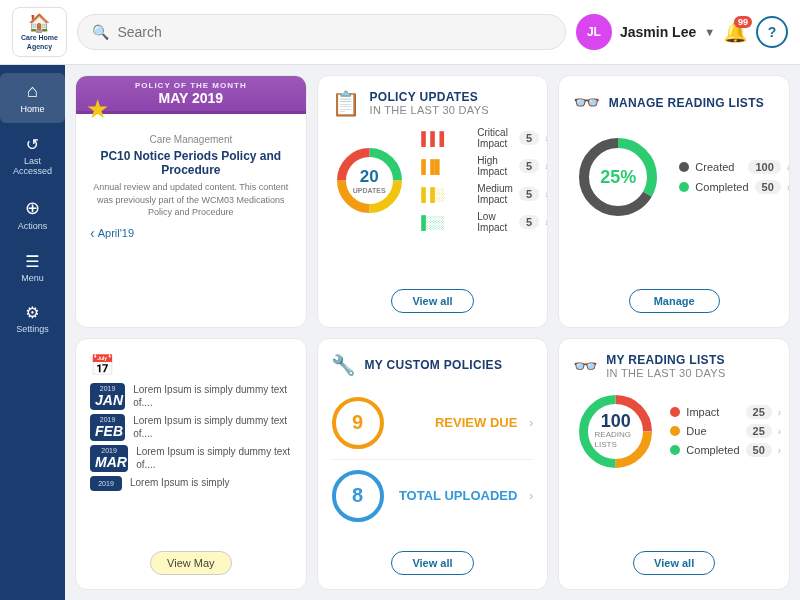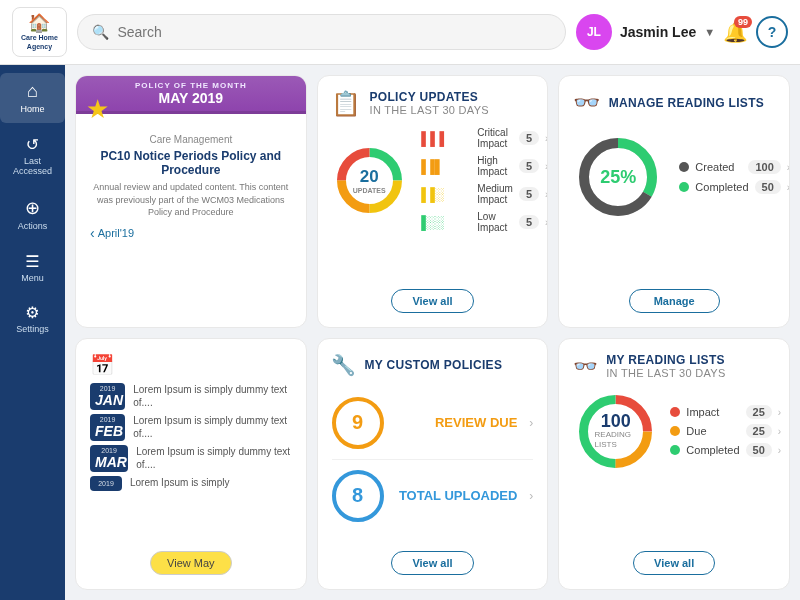--- a/index.html
+++ b/index.html
@@ -72,21 +72,21 @@
 
     
     .briefing-card { }
     .briefing-header { display: flex; align-items: center; gap: 8px; margin-bottom: 6px; }
     .briefing-list { flex: 1; overflow: hidden; display: flex; flex-direction: column; gap: 4px; }
     .briefing-item { display: flex; gap: 8px; align-items: flex-start; }
     .month-badge { background: #1a3c6e; color: #fff; font-size: 8px; border-radius: 4px; padding: 2px 5px; text-align: center; min-width: 32px; }
     .month-badge .year { font-size: 7px; opacity: 0.8; }
     .month-badge .month { font-size: 14px; font-weight: 700; font-style: italic; }
     .briefing-text { font-size: 10px; color: #555; line-height: 1.3; }
-    .view-may-btn { margin-top: auto; border: 1.5px solid #ccc; border-radius: 20px; padding: 5px 16px; font-size: 11px; color: #444; background: #fde047; cursor: pointer; align-self: center; }
+    .view-may-btn { margin-top: auto; border: 1.5px solid #ccc; border-radius: 20px; padding: 5px 16px; font-size: 11px; color: #444; background: #fef9c3; cursor: pointer; align-self: center; }
 
     
     .custom-card { }
     .custom-header { display: flex; align-items: center; gap: 8px; margin-bottom: 10px; }
     .custom-row { display: flex; align-items: center; gap: 12px; padding: 10px 0; border-bottom: 1px solid #f0f0f0; }
     .custom-circle { width: 52px; height: 52px; border-radius: 50%; border: 4px solid; display: flex; align-items: center; justify-content: center; font-size: 20px; font-weight: 800; flex-shrink: 0; }
     .custom-circle.orange { border-color: #f39c12; color: #f39c12; }
     .custom-circle.blue { border-color: #3498db; color: #3498db; }
     .custom-row-label { font-size: 13px; font-weight: 700; color: #f39c12; flex: 1; text-transform: uppercase; text-align: right; }
     .custom-row-label.blue { color: #3498db; }

